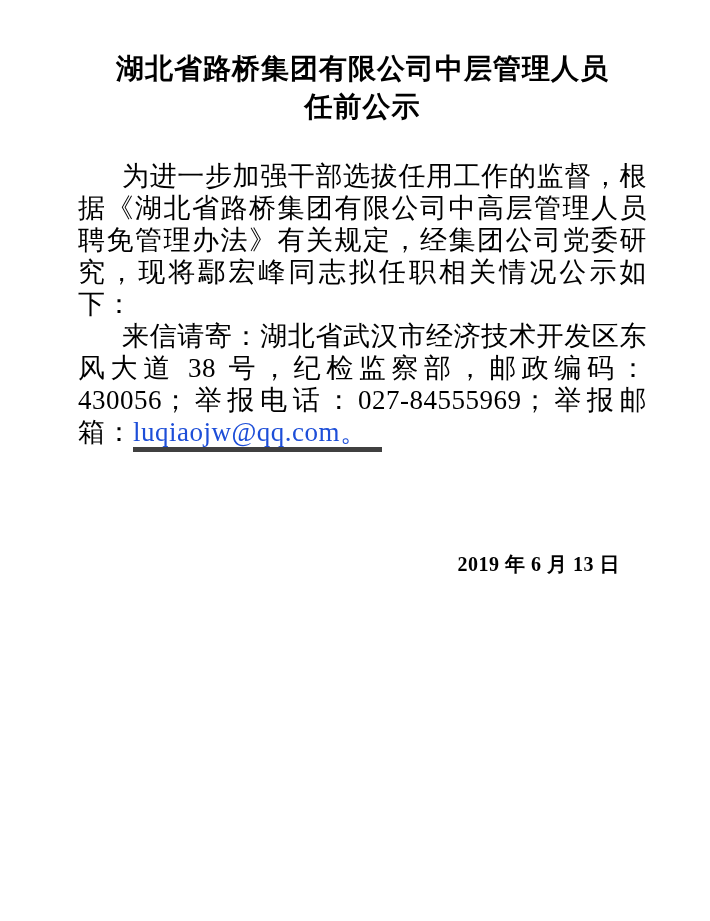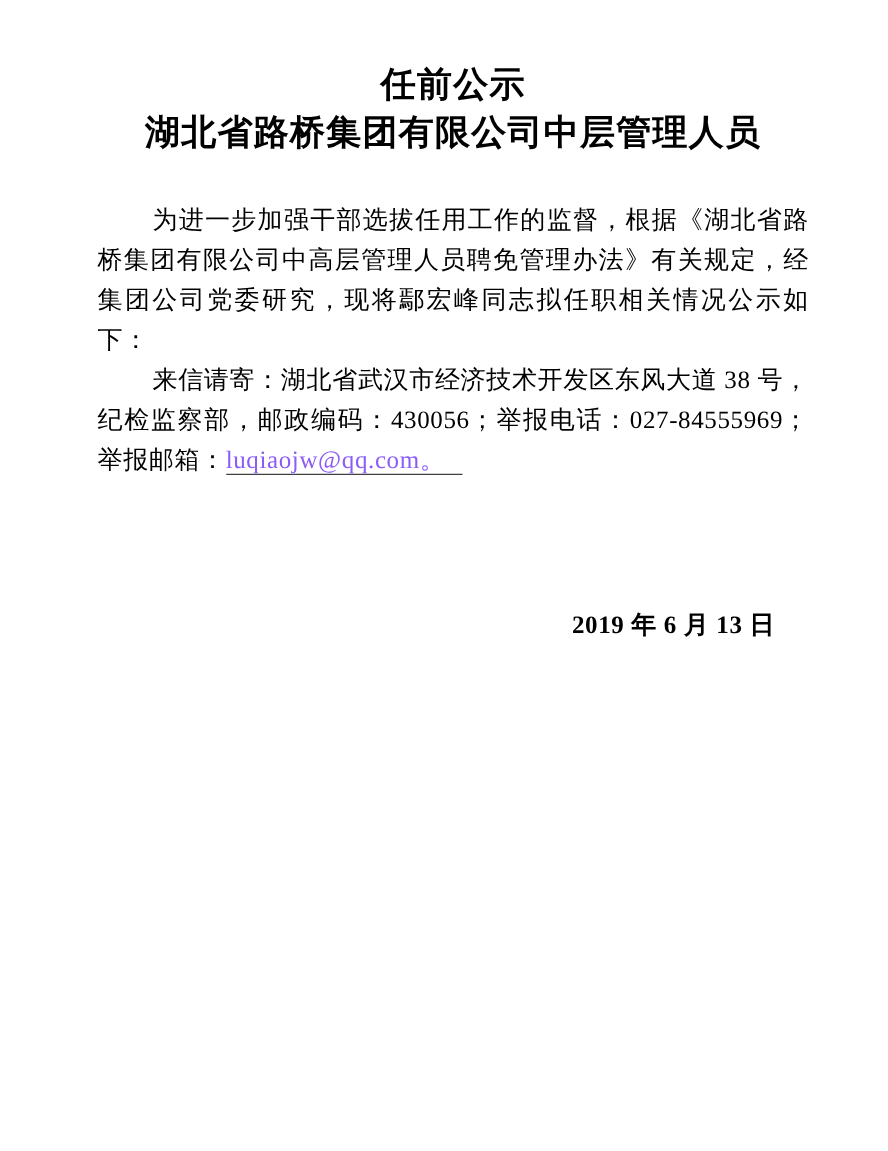--- a/index.html
+++ b/index.html
@@ -27,51 +27,51 @@
     letter-spacing: 1px;
   }
   .doc-title .title-line {
     display: block;
   }
   .doc-body {
     margin-bottom: 0;
   }
   .doc-body p {
     margin: 0;
-    font-size: 20px;
+    font-size: 27px;
     line-height: 32px;
     text-align: justify;
     text-indent: 44px;
     letter-spacing: 0.5px;
   }
   .email-link {
-    color: #8b5cf6;
+    color: #1d4ed8;
     text-decoration: none;
-    border-bottom: 1px solid #404040;
+    border-bottom: 5px solid #404040;
     padding-right: 14px;
     cursor: pointer;
   }
   .doc-date {
     margin-top: 100px;
     font-size: 20px;
     line-height: 32px;
     text-align: right;
     padding-right: 27px;
     letter-spacing: 0.5px;
     font-weight: bold;
   }
 </style>
 </head>
 <body>
 
 <div class="page">
 
   <h1 class="doc-title">
+    <span class="title-line">湖北省路桥集团有限公司中层管理人员</span>
     <span class="title-line">任前公示</span>
-    <span class="title-line">湖北省路桥集团有限公司中层管理人员</span>
   </h1>
 
   <div class="doc-body">
     <p>为进一步加强干部选拔任用工作的监督，根据《湖北省路桥集团有限公司中高层管理人员聘免管理办法》有关规定，经集团公司党委研究，现将鄢宏峰同志拟任职相关情况公示如下：</p>
     <p><span>来信请寄：湖北省武汉市经济技术开发区东风大道 38 号，纪检监察部，邮政编码：430056；举报电话：027-84555969；举报邮箱：</span><a class="email-link" href="#">luqiaojw@qq.com。</a></p>
   </div>
 
   <div class="doc-date">2019 年 6 月 13 日</div>
 
 </div>

